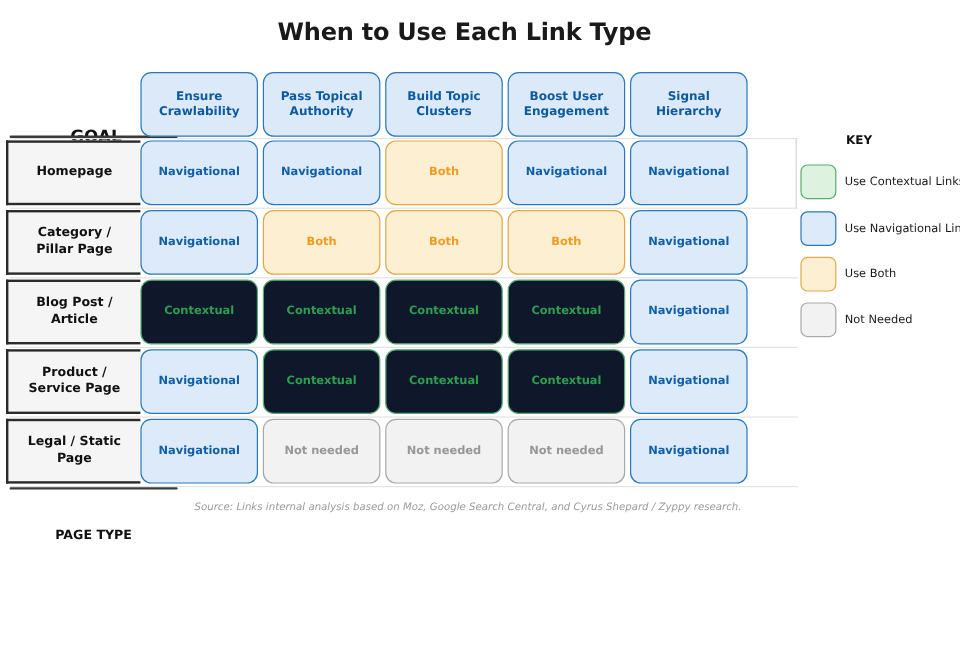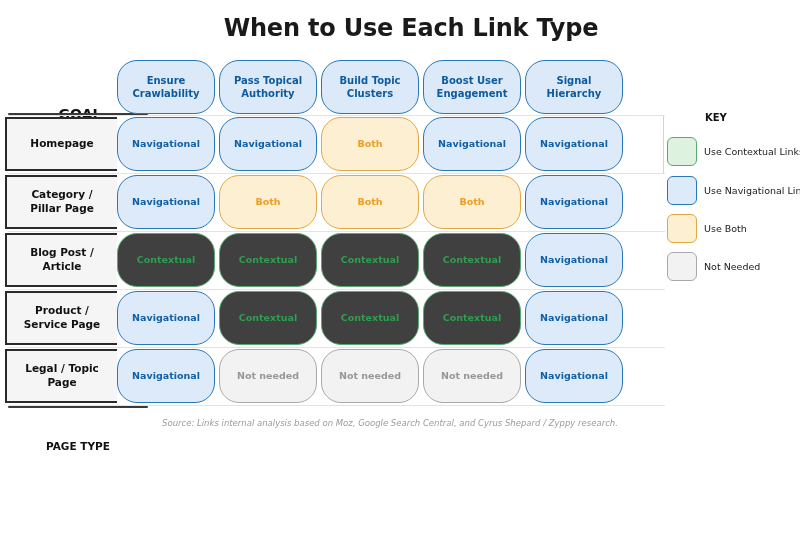--- a/index.html
+++ b/index.html
@@ -2,47 +2,47 @@
 <html><head>
 <meta charset="utf-8">
 <style>
   html,body{margin:0;padding:0;background:#ffffff;}
   .stage{
     position:relative;width:800px;height:538px;background:#ffffff;overflow:hidden;
     font-family:"DejaVu Sans","Liberation Sans",sans-serif;
   }
   .title{
     position:absolute;left:0;top:14px;width:774px;text-align:center;
-    font-size:24px;font-weight:bold;color:#1a1a1a;letter-spacing:-0.2px;padding-left:24px;
+    font-size:20px;font-weight:bold;color:#1a1a1a;letter-spacing:-0.2px;
   }
   .subtitle{
     position:absolute;left:0;top:47px;width:774px;text-align:center;
     font-size:11px;color:#8c8c8c;
   }
   .axis-label{position:absolute;font-weight:bold;color:#111;text-align:center;}
   .goal-label{left:10px;top:82px;width:140px;font-size:14px;margin-top:24px;}
   .pagetype-label{left:8px;top:416px;width:140px;font-size:10.5px;margin-top:24px;}
   .hline{position:absolute;left:8px;width:657px;height:1px;background:#e3e3e3;}
   .vline{position:absolute;left:663px;top:116px;width:1px;height:57px;background:#d4d4d4;}
   .axisline{position:absolute;left:8px;width:140px;height:2px;background:#3a3a3a;border-radius:1px;}
   
   .c0{left:117px}.c1{left:219px}.c2{left:321px}.c3{left:423px}.c4{left:525px}
   .r0{top:117px}.r1{top:175px}.r2{top:233px}.r3{top:291px}.r4{top:349px}
   .cell{
     position:absolute;width:98px;height:54px;box-sizing:border-box;
     display:flex;align-items:center;justify-content:center;text-align:center;
-    border-radius:20px;font-weight:bold;font-size:9.5px;line-height:1.3;
+    border-radius:9px;font-weight:bold;font-size:9.5px;line-height:1.3;
     white-space:pre-line;
   }
   .hdr{
     top:60px;height:54px;font-size:10px;
     background:#dbe9f8;border:1.6px solid #2979b9;color:#0d5a9e;
   }
   .cell[data-type="Navigational"]{background:#ddeafa;border:1.6px solid #2979b9;color:#1060a8;}
-  .cell[data-type="Contextual"]{background:#404040;border:1.6px solid #57ab72;color:#2f9e50;}
+  .cell[data-type="Contextual"]{background:#0f172a;border:1.6px solid #57ab72;color:#2f9e50;}
   .cell[data-type="Both"]{background:#fdf0d2;border:1.6px solid #e3a744;color:#ef9c22;}
   .cell[data-type="Not needed"]{background:#f2f2f2;border:1.6px solid #a9a9a9;color:#979797;}
   .rowlabel{
     position:absolute;left:5px;width:112px;height:54px;box-sizing:border-box;
     background:#f5f5f5;border:2px solid #2b2b2b;border-right:none;
     display:flex;align-items:center;justify-content:center;text-align:center;
     font-weight:bold;font-size:10.5px;color:#111;line-height:1.3;white-space:pre-line;
   }
   .key-title{position:absolute;left:705px;top:112px;font-size:10px;font-weight:bold;color:#111;}
   .legend-entry{
@@ -92,21 +92,21 @@
   <div class="cell hdr c4">Signal
 Hierarchy</div>
 
   <div class="rowlabel r0">Homepage</div>
   <div class="rowlabel r1">Category /
 Pillar Page</div>
   <div class="rowlabel r2">Blog Post /
 Article</div>
   <div class="rowlabel r3">Product /
 Service Page</div>
-  <div class="rowlabel r4">Legal / Topic
+  <div class="rowlabel r4">Legal / Static
 Page</div>
 
   <div class="cell r0 c0" data-type="Navigational">Navigational</div>
   <div class="cell r0 c1" data-type="Navigational">Navigational</div>
   <div class="cell r0 c2" data-type="Both">Both</div>
   <div class="cell r0 c3" data-type="Navigational">Navigational</div>
   <div class="cell r0 c4" data-type="Navigational">Navigational</div>
 
   <div class="cell r1 c0" data-type="Navigational">Navigational</div>
   <div class="cell r1 c1" data-type="Both">Both</div>

